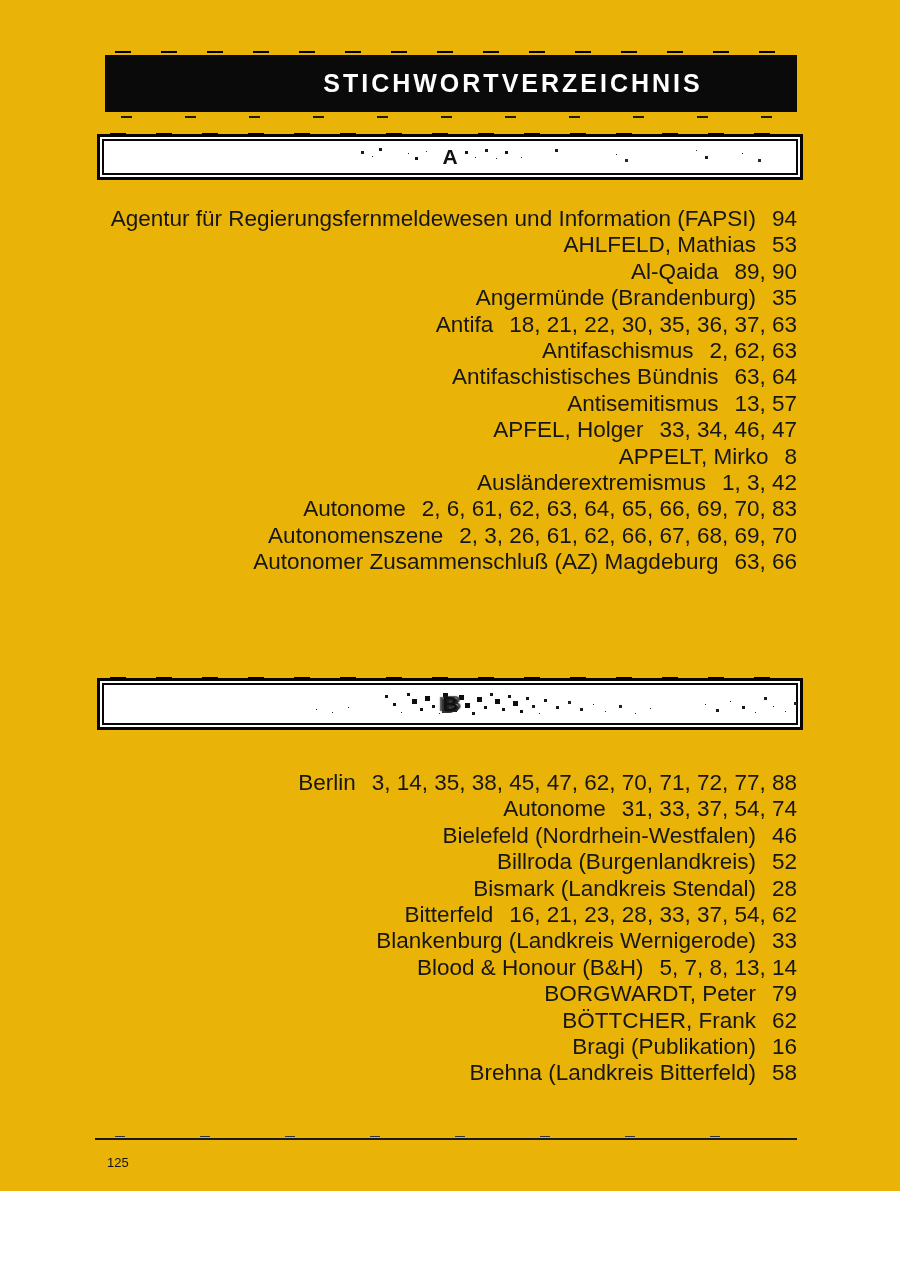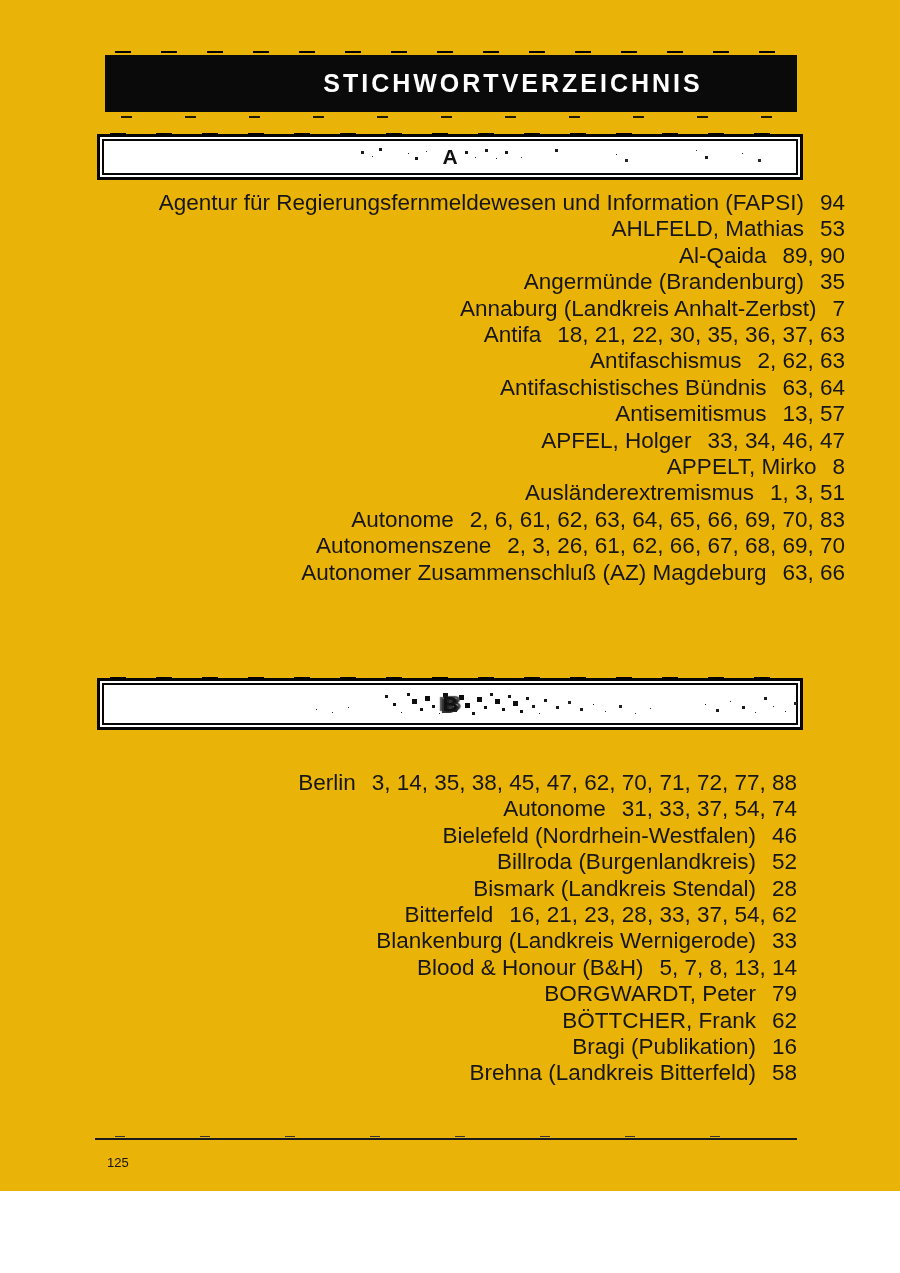--- a/index.html
+++ b/index.html
@@ -90,21 +90,21 @@
       639px 22px 0 1px #1a1a1a, 651px 27px 0 0 #2a2a2a, 661px 13px 0 1px #1d1d1d,
       669px 21px 0 0 #222, 681px 26px 0 0 #2a2a2a, 691px 18px 0 1px #222;
   }
 
   
   .entries{
     position:absolute;left:107px;width:690px;
     font-size:22.5px;line-height:26.4px;
     color:#161616;
   }
-  .entries-a{top:190px;margin-left:48px;}
+  .entries-a{top:206px;}
   .entries-b{top:770px;}
   .entry{min-height:26.4px;}
   .entry .gap{display:inline-block;width:16px;}
 
   
   .footer-rule{
     position:absolute;left:95px;top:1138px;width:702px;height:2px;
     background:#1a1a1a;
   }
   .footer-rule::before{
@@ -134,28 +134,27 @@
       <i class="speckles speckles-a"></i>
       <span class="letter">A</span>
     </div>
   </div>
 
   <div class="entries entries-a">
       <div class="entry"><span>Agentur für Regierungsfernmeldewesen und Information (FAPSI)</span><span class="gap"></span><span>94</span></div>
       <div class="entry"><span>AHLFELD, Mathias</span><span class="gap"></span><span>53</span></div>
       <div class="entry"><span>Al-Qaida</span><span class="gap"></span><span>89, 90</span></div>
       <div class="entry"><span>Angermünde (Brandenburg)</span><span class="gap"></span><span>35</span></div>
-      <div class="entry"><span>Annaburg (Landkreis Anhalt-Zerbst)</span><span class="gap"></span><span>7</span></div>
       <div class="entry"><span>Antifa</span><span class="gap"></span><span>18, 21, 22, 30, 35, 36, 37, 63</span></div>
       <div class="entry"><span>Antifaschismus</span><span class="gap"></span><span>2, 62, 63</span></div>
       <div class="entry"><span>Antifaschistisches Bündnis</span><span class="gap"></span><span>63, 64</span></div>
       <div class="entry"><span>Antisemitismus</span><span class="gap"></span><span>13, 57</span></div>
       <div class="entry"><span>APFEL, Holger</span><span class="gap"></span><span>33, 34, 46, 47</span></div>
       <div class="entry"><span>APPELT, Mirko</span><span class="gap"></span><span>8</span></div>
-      <div class="entry"><span>Ausländerextremismus</span><span class="gap"></span><span>1, 3, 51</span></div>
+      <div class="entry"><span>Ausländerextremismus</span><span class="gap"></span><span>1, 3, 42</span></div>
       <div class="entry"><span>Autonome</span><span class="gap"></span><span>2, 6, 61, 62, 63, 64, 65, 66, 69, 70, 83</span></div>
       <div class="entry"><span>Autonomenszene</span><span class="gap"></span><span>2, 3, 26, 61, 62, 66, 67, 68, 69, 70</span></div>
       <div class="entry"><span>Autonomer Zusammenschluß (AZ) Magdeburg</span><span class="gap"></span><span>63, 66</span></div>
     </div>
 
   <div class="letter-box box-b rough-top">
     <div class="letter-box-inner">
       <i class="speckles speckles-b"></i>
       <span class="letter">B</span>
     </div>

